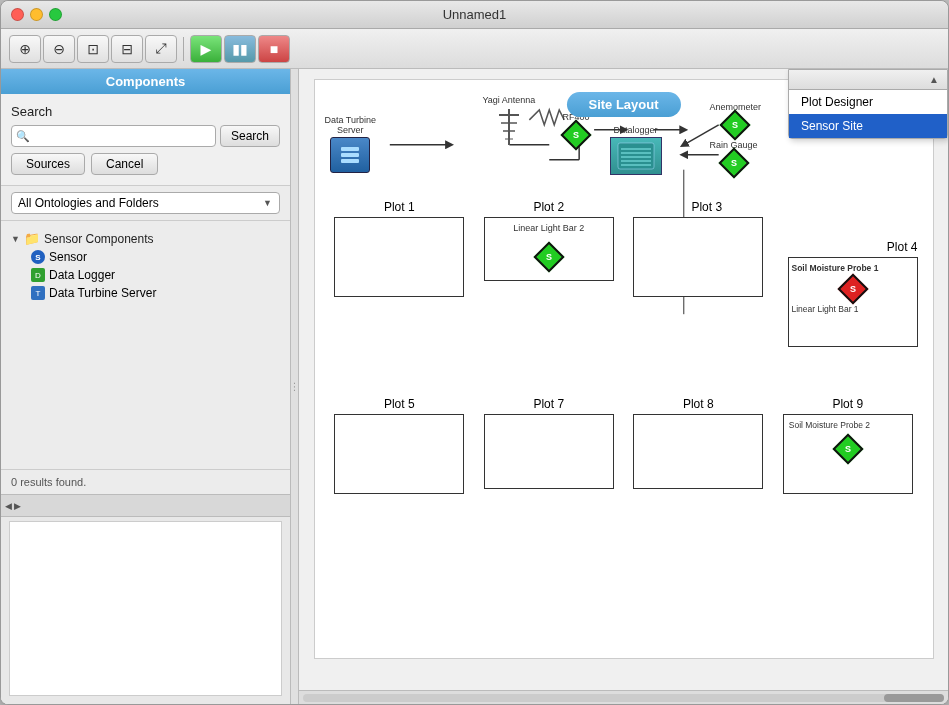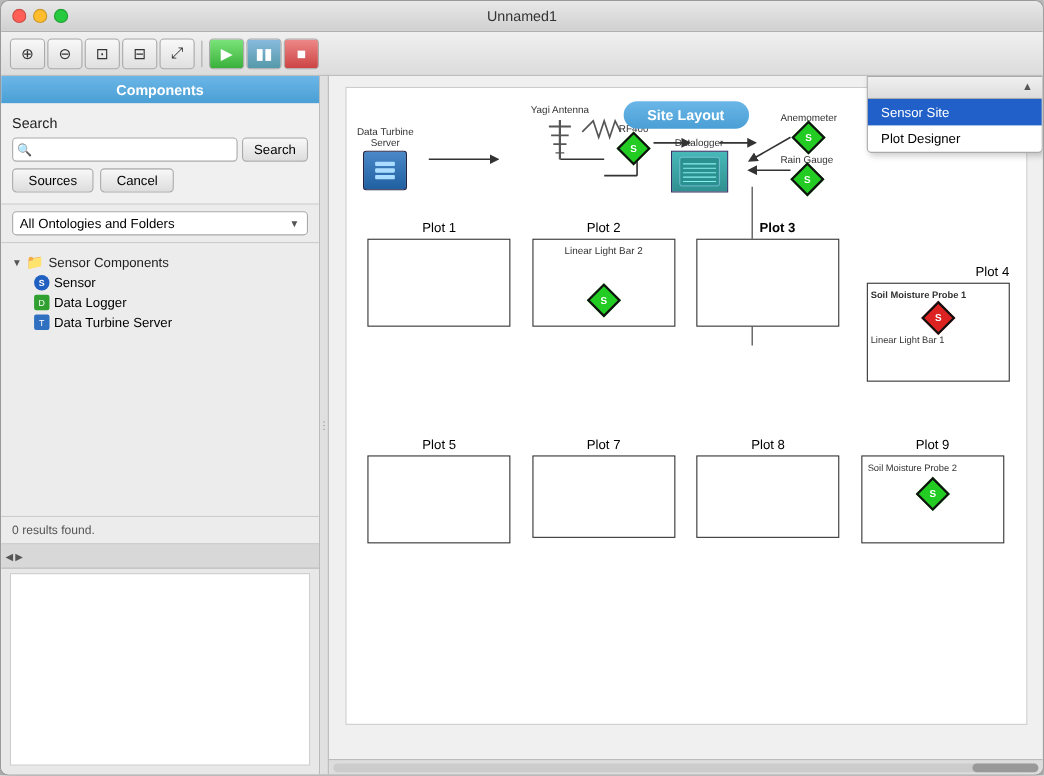--- a/index.html
+++ b/index.html
@@ -541,25 +541,25 @@
     <div style="width:8px; background: #e0e0e0; border-right: 1px solid #bbb; cursor: col-resize; flex-shrink:0; display:flex; align-items:center; justify-content:center;">
       <span style="color:#999; font-size:10px;">⋮</span>
     </div>
 
     <div class="right-area">
 
       <div class="dropdown-menu">
         <div class="dropdown-header-btn">
           <span class="dropdown-arrow">▲</span>
         </div>
+        <div class="dropdown-item">
+          <span>Plot Designer</span>
+        </div>
         <div class="dropdown-item selected">
           <span>Sensor Site</span>
-        </div>
-        <div class="dropdown-item">
-          <span>Plot Designer</span>
         </div>
       </div>
 
       <div class="site-layout">
         <div style="position:relative; width:620px; height:580px; background:white; border:1px solid #ccc; margin:0 auto;">
 
           <div style="position:absolute; top:12px; left:50%; transform:translateX(-50%); z-index:10;">
             <div style="background:linear-gradient(to bottom,#6bb6e8,#4a9fd4);color:white;padding:5px 22px;border-radius:14px;font-size:13px;font-weight:bold;">
               <span>Site Layout</span>
             </div>
@@ -652,30 +652,30 @@
 
             <div style="display:grid; grid-template-columns: repeat(4, 1fr); gap:10px;">
 
               <div style="display:flex;flex-direction:column;align-items:center;">
                 <div style="font-size:12px;font-weight:500;margin-bottom:3px;">Plot 1</div>
                 <div style="width:130px;height:80px;border:1.5px solid #333;background:white;position:relative;"></div>
               </div>
 
               <div style="display:flex;flex-direction:column;align-items:center;">
                 <div style="font-size:12px;font-weight:500;margin-bottom:3px;">Plot 2</div>
-                <div style="width:130px;height:80px;border:1.5px solid #333;background:white;position:relative;">
+                <div style="width:130px;height:64px;border:1.5px solid #333;background:white;position:relative;">
                   <div style="position:absolute;top:5px;left:5px;right:5px;font-size:9px;text-align:center;color:#333;">Linear Light Bar 2</div>
                   <div style="position:absolute;bottom:12px;left:50%;transform:translateX(-50%);width:22px;height:22px;background:#22cc22;border:2px solid #111;transform-origin:center center;transform:translateX(-50%) rotate(45deg);">
                     <span style="position:absolute;top:50%;left:50%;transform:translate(-50%,-50%) rotate(-45deg);font-size:9px;font-weight:bold;color:white;">S</span>
                   </div>
                 </div>
               </div>
 
               <div style="display:flex;flex-direction:column;align-items:center;">
-                <div style="font-size:12px;font-weight:700;margin-bottom:3px;padding-left:17px;">Plot 3</div>
+                <div style="font-size:12px;font-weight:400;margin-bottom:3px;padding-left:17px;">Plot 3</div>
                 <div style="width:130px;height:80px;border:1.5px solid #333;background:white;position:relative;"></div>
               </div>
 
               <div style="display:flex;flex-direction:column;align-items:flex-end;margin-top:40px;">
                 <div style="font-size:12px;font-weight:500;margin-bottom:3px;">Plot 4</div>
                 <div style="width:130px;height:90px;border:1.5px solid #333;background:white;position:relative;">
                   <div style="position:absolute;top:5px;left:3px;right:3px;">
                     <div style="font-size:8.5px;color:#333;text-align:left;line-height:1.3;font-weight:bold;">Soil Moisture Probe 1</div>
                     <div style="position:relative;width:22px;height:22px;background:#dd2222;border:2px solid #111;transform:rotate(45deg);margin:4px auto;">
                       <span style="position:absolute;top:50%;left:50%;transform:translate(-50%,-50%) rotate(-45deg);font-size:9px;font-weight:bold;color:white;">S</span>

